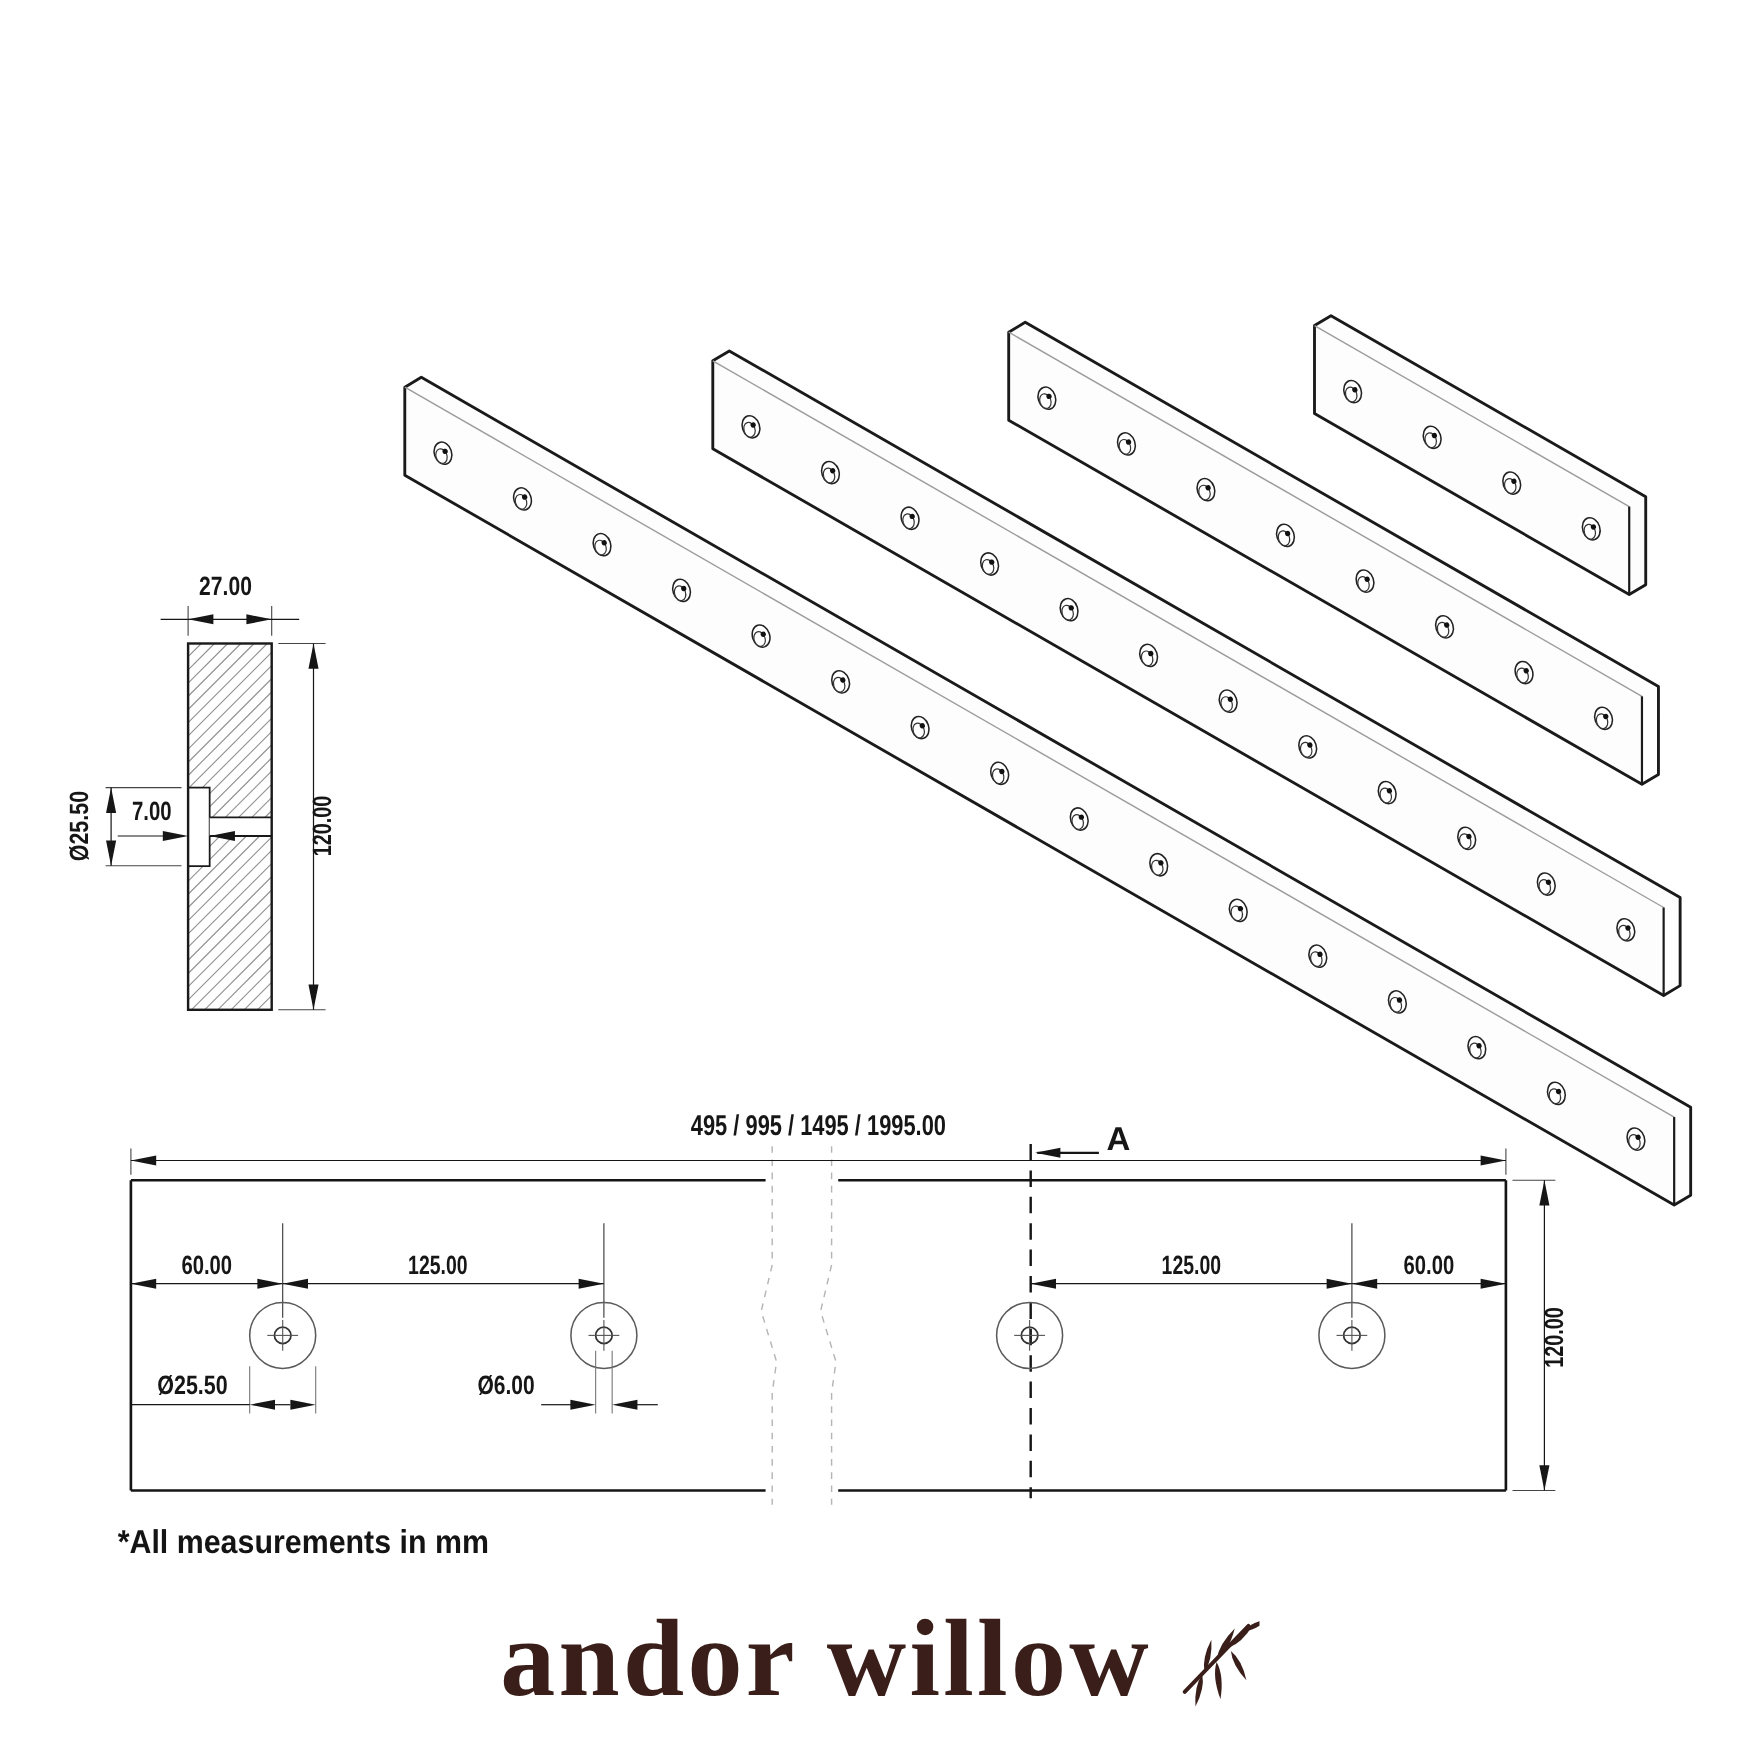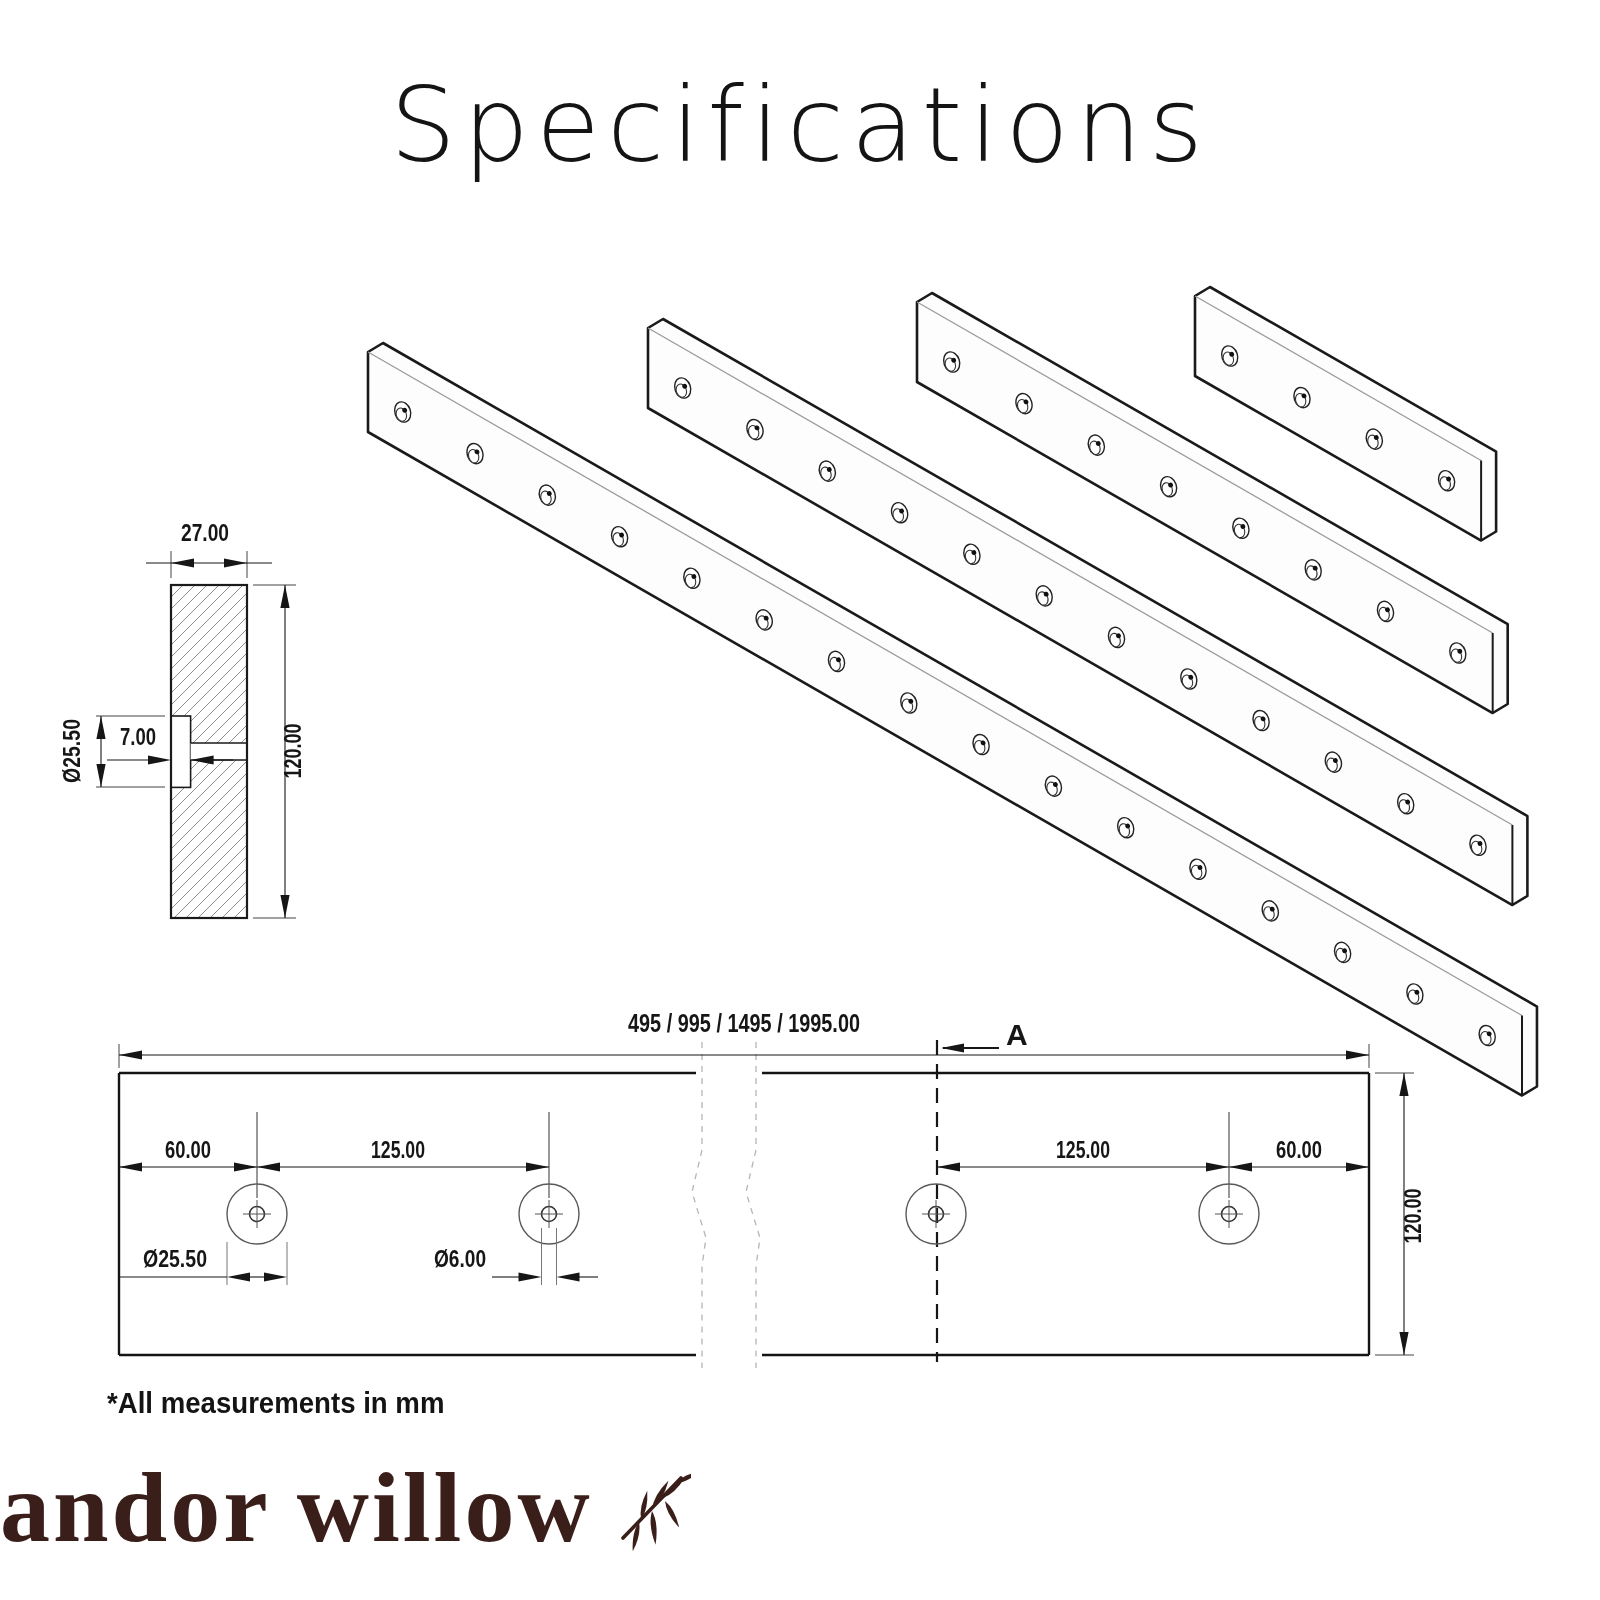--- a/index.html
+++ b/index.html
@@ -6,30 +6,29 @@
   .page{position:relative;width:1600px;height:1600px;background:#fff;overflow:hidden;
         font-family:"Liberation Sans",sans-serif;}
   .title{position:absolute;top:64px;left:0;width:100%;text-align:center;
          font-family:"DejaVu Sans","Liberation Sans",sans-serif;font-weight:200;
          font-size:104px;letter-spacing:7px;color:#141414;}
   #drawing{position:absolute;left:0;top:0;}
   .note{position:absolute;left:107px;top:1386px;font-size:30px;font-weight:600;
         color:#141414;transform:scaleX(0.92);transform-origin:left center;
         letter-spacing:0px;}
   .brand{position:absolute;top:1458px;left:0;width:100%;display:flex;
-         justify-content:flex-start;align-items:center;gap:26px;}
+         justify-content:center;align-items:center;gap:26px;}
   .brand-name{font-family:"Liberation Serif",serif;font-weight:600;font-size:100px;
               letter-spacing:3px;color:#3a1e19;line-height:1;}
   .leaf{width:72px;height:100px;}
 </style>
 </head>
 <body>
 
 <div class="page">
-  <div class="title">Specifications</div>
   <svg id="drawing" width="1600" height="1600" viewBox="0 0 1600 1600">
       <g>
         <polygon points="368,352 383,343 1536.977,1006.5035 1536.977,1086.5035 1521.977,1095.5035 368,432" fill="#fdfdfd" stroke="#1a1a1a" stroke-width="2.6" stroke-linejoin="round"></polygon>
         <line x1="368" y1="352" x2="1521.977" y2="1015.5035" stroke="#9c9c9c" stroke-width="1.3" stroke-linecap="butt"></line>
         <line x1="1521.977" y1="1015.5035" x2="1521.977" y2="1095.5035" stroke="#1a1a1a" stroke-width="2" stroke-linecap="butt"></line>
         <g transform="translate(402.7 412) rotate(-18)">
           <ellipse cx="0" cy="0" rx="7.8" ry="10.3" fill="#ffffff" stroke="#222" stroke-width="1.4"></ellipse>
           <ellipse cx="-2.1" cy="2.1" rx="5" ry="6.8" fill="#ffffff" stroke="#333" stroke-width="1.1"></ellipse>
           <circle cx="2.4" cy="-1" r="2.4" fill="#111"></circle>
         </g>

